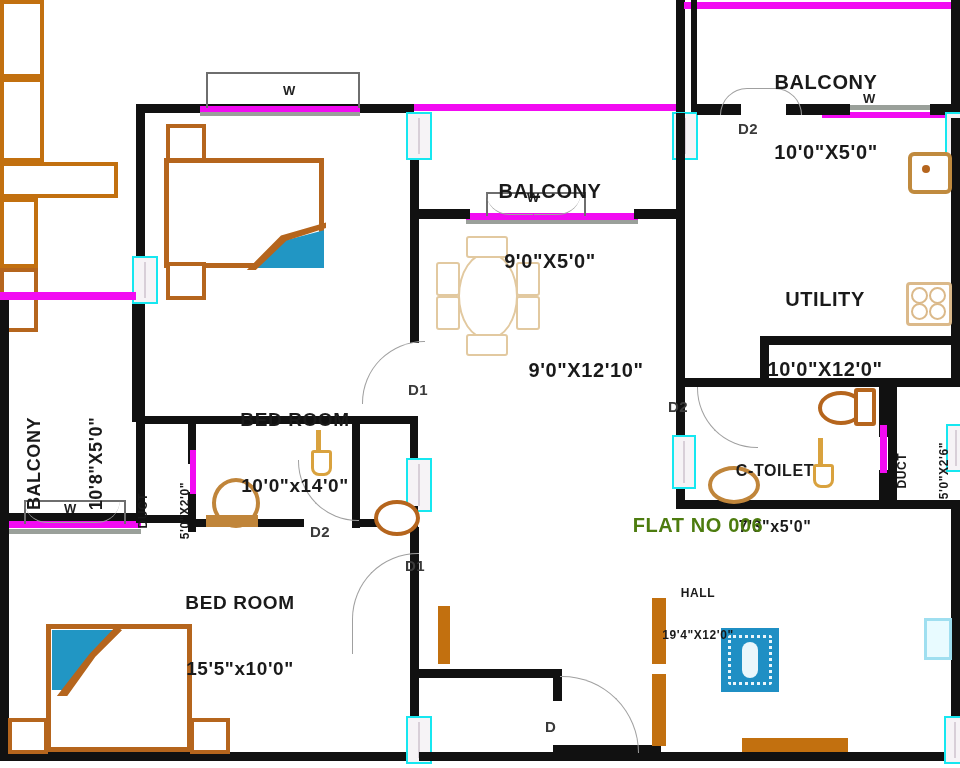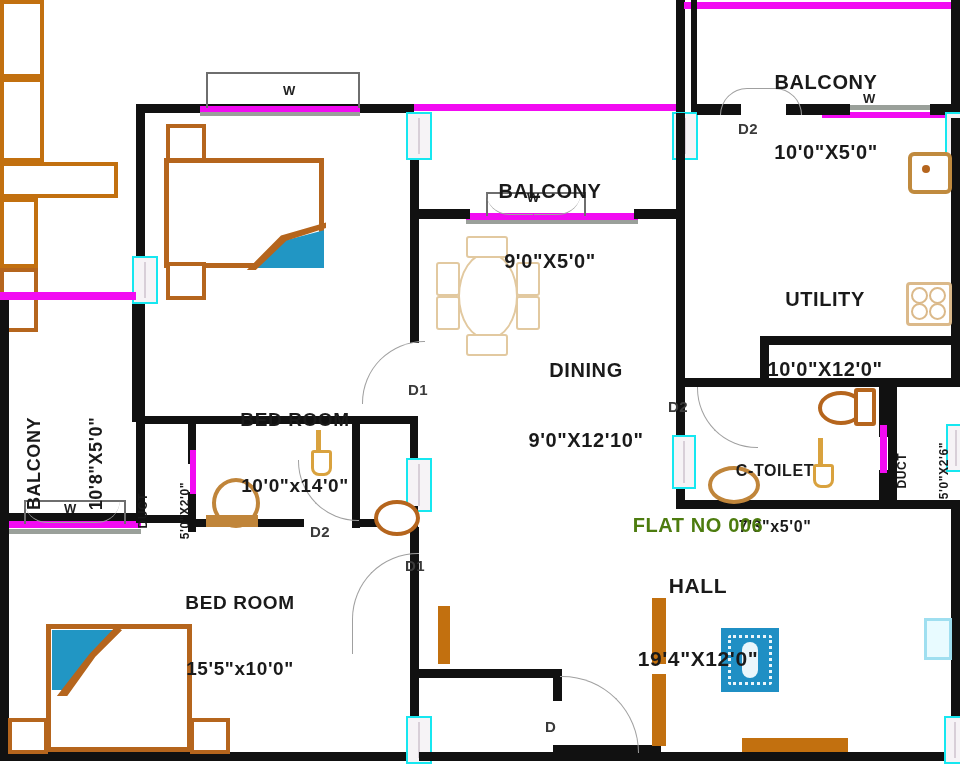--- a/index.html
+++ b/index.html
@@ -271,21 +271,20 @@
     <span class="nm">UTILITY</span>
     <span class="dm">10'0"X12'0"</span>
   </div>
 
   <div class="lbl" style="left:440px;top:134px;width:220px;font-size:20px;">
     <span class="nm">BALCONY</span>
     <span class="dm">9'0"X5'0"</span>
   </div>
 
   <div class="lbl" style="left:470px;top:313px;width:232px;font-size:20px;">
-    <span class="nm">DINING</span>
     <span class="dm">9'0"X12'10"</span>
   </div>
 
   <div class="lbl" style="left:180px;top:365px;width:230px;font-size:19px;">
     <span class="nm">BED ROOM</span>
     <span class="dm">10'0"x14'0"</span>
   </div>
 
   <div class="lbl" style="left:120px;top:548px;width:240px;font-size:19px;">
     <span class="nm">BED ROOM</span>
@@ -297,21 +296,21 @@
     <span class="dm">10'8"X5'0"</span>
   </div>
 
 
   <div class="lbl" style="left:680px;top:425px;width:190px;font-size:16px;">
     <span class="nm">C-TOILET</span>
     <span class="dm">7'3"x5'0"</span>
   </div>
 
   <div class="flat lbl" style="left:608px;top:514px;width:180px;font-size:20px;">FLAT NO 006</div>
-  <div class="lbl" style="left:608px;top:525px;width:180px;font-size:21px;text-align:center;">
+  <div class="lbl" style="left:608px;top:559px;width:180px;font-size:12px;text-align:center;">
     <span class="nm">HALL</span>
     <span class="dm">19'4"X12'0"</span>
   </div>
 
   <div class="lbl rot90" style="left:125px;top:455px;width:80px;font-size:12px;">
     <span class="nm">DUCT</span>
     <span class="dm">5'0"X2'0"</span>
   </div>
 
   <div class="lbl rot90" style="left:884px;top:415px;width:80px;font-size:12px;">

